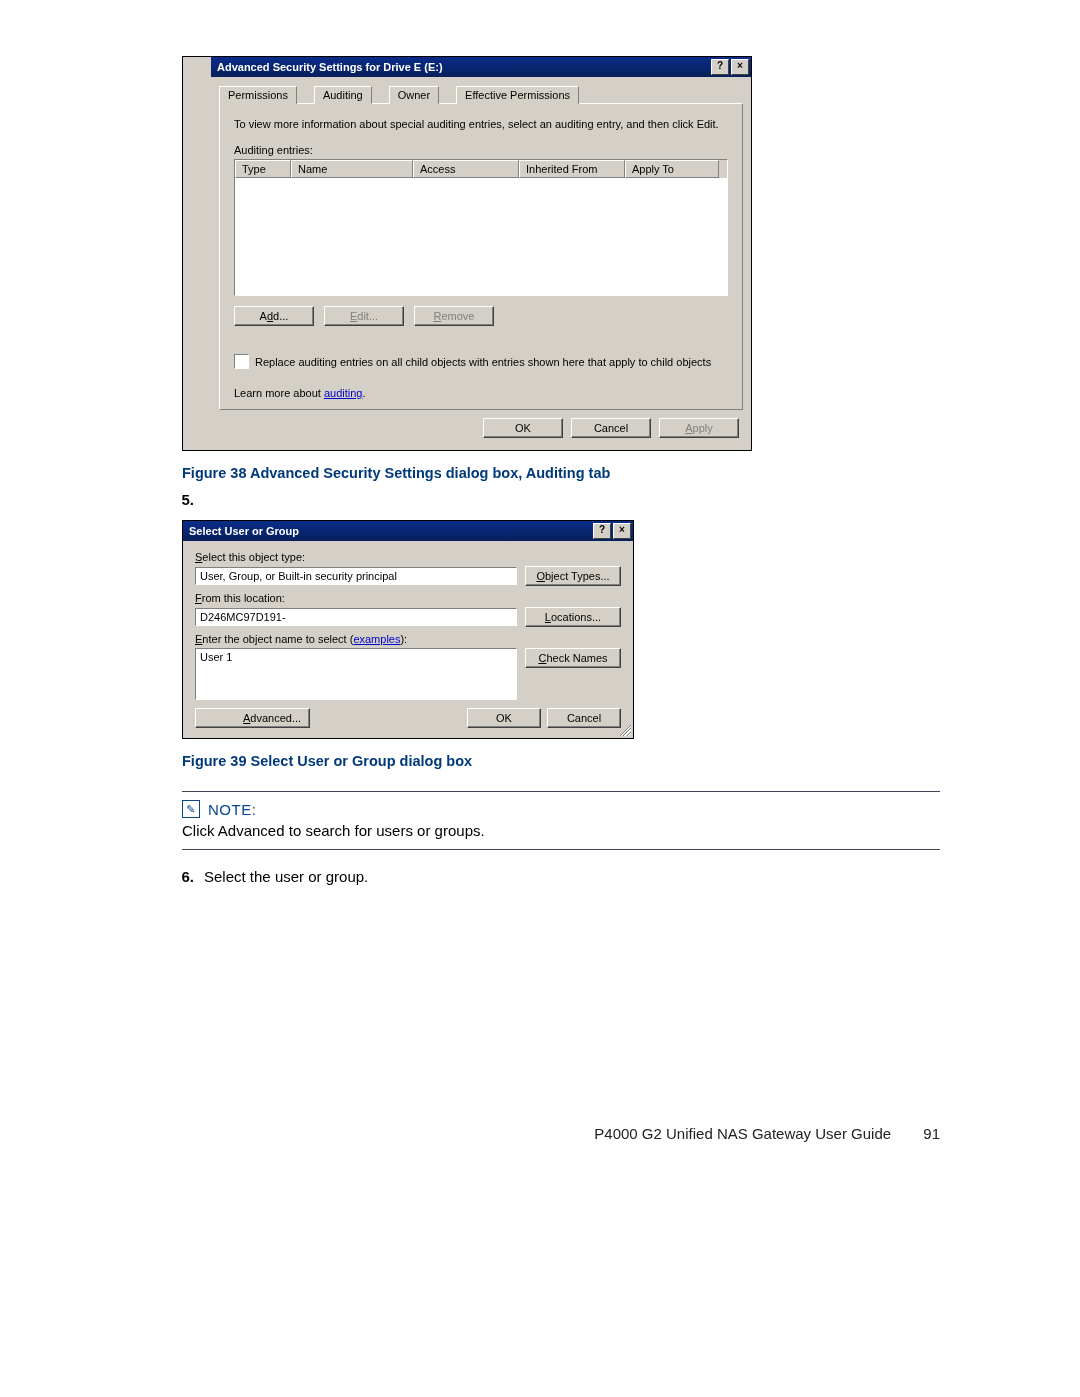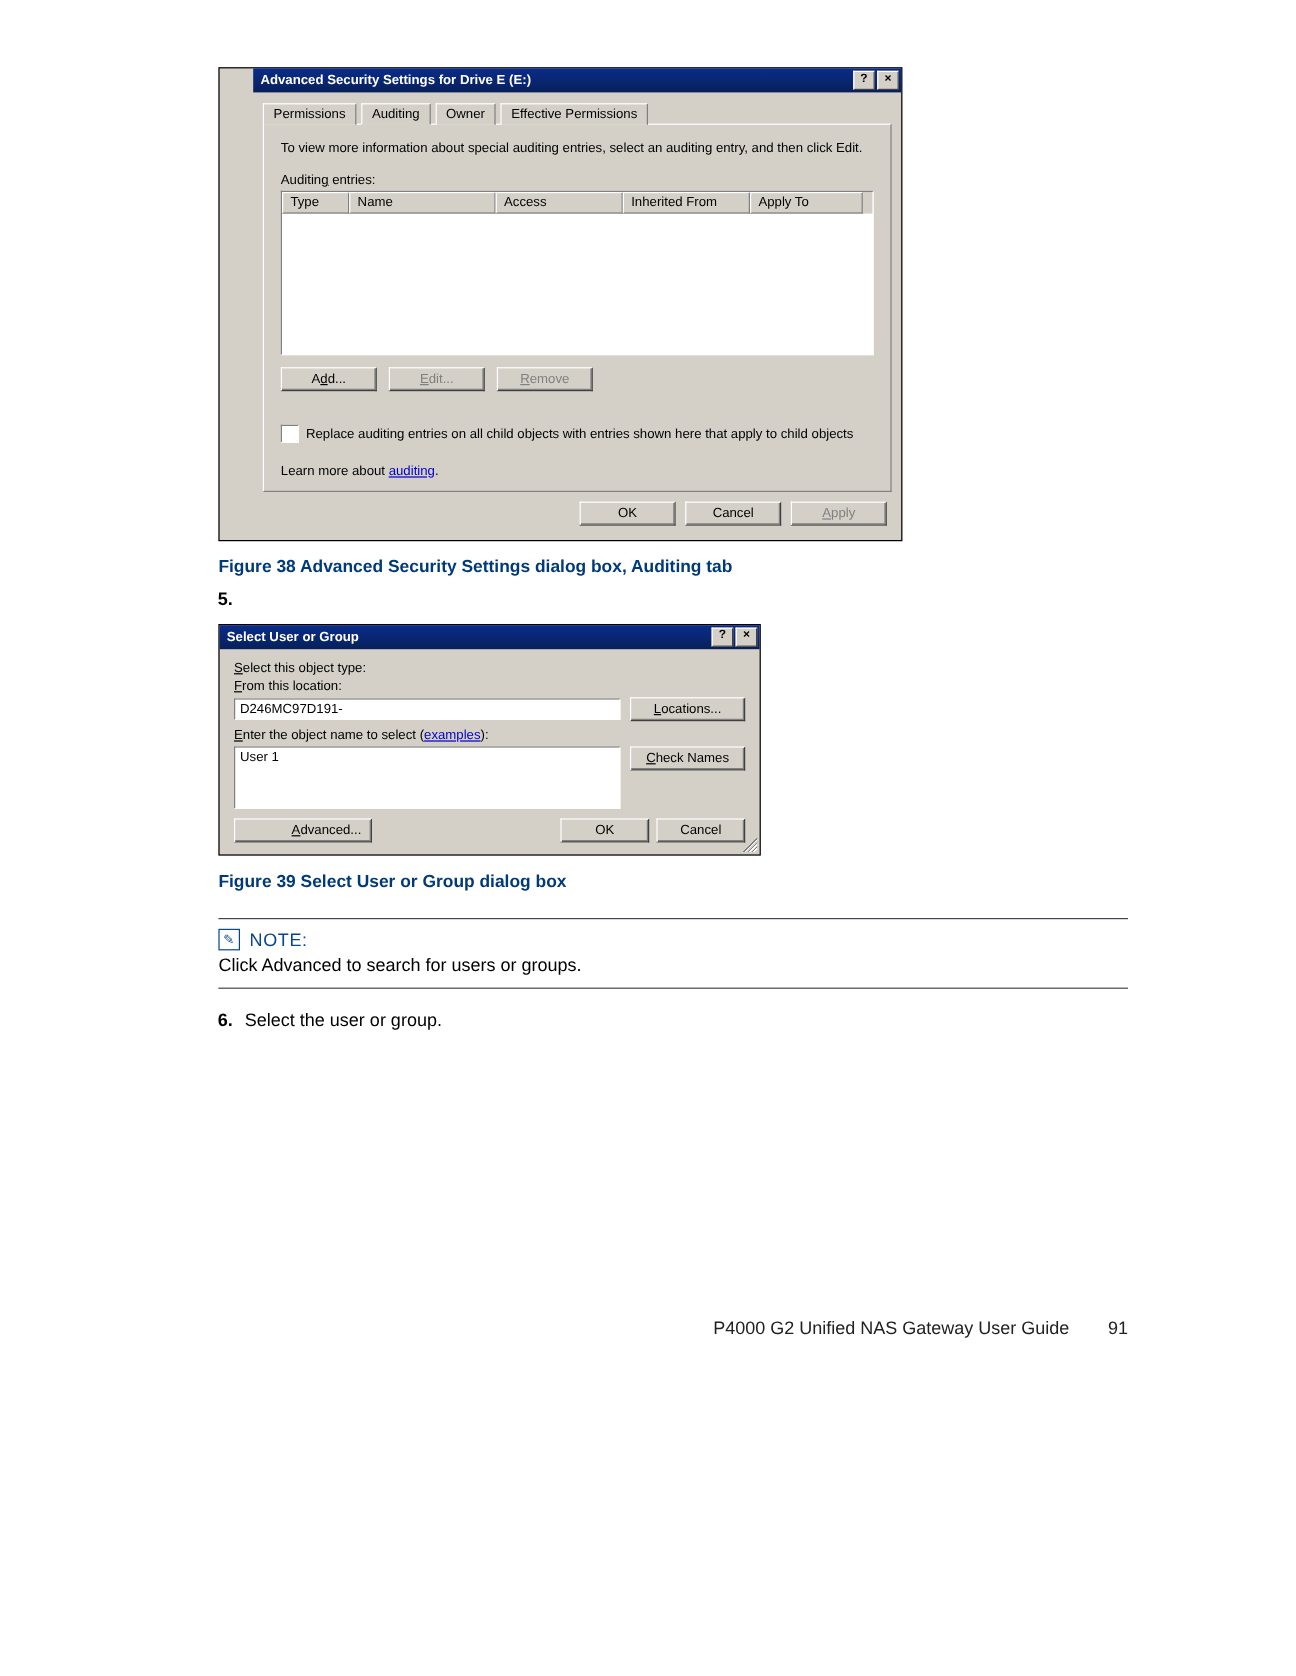--- a/index.html
+++ b/index.html
@@ -54,21 +54,21 @@
   }
   .tab {
     background: #d4d0c8;
     border: 1px solid #fff;
     border-right-color: #808080;
     border-bottom: none;
     padding: 2px 8px;
     font-size: 11px;
     position: relative;
     top: 1px;
-    margin-right: 4px;
+    margin-right: 17px;
   }
   .tab.active {
     border-bottom: 1px solid #d4d0c8;
     z-index: 2;
     background: #d4d0c8;
   }
   .tab-panel {
     margin: 0 8px 8px 8px;
     border: 1px solid #fff;
     border-right-color: #808080;
@@ -282,20 +282,24 @@
   <div class="win-dialog d2">
     <div class="titlebar">
       <span>Select User or Group</span>
       <div class="tb-btns">
         <div class="tb-btn">?</div>
         <div class="tb-btn">×</div>
       </div>
     </div>
     <div class="body">
       <div class="fld-label"><u class="accel">S</u>elect this object type:</div>
+      <div class="row">
+        <div class="win-input grow">User, Group, or Built-in security principal</div>
+        <button class="win-btn"><u class="accel">O</u>bject Types...</button>
+      </div>
 
       <div class="fld-label"><u class="accel">F</u>rom this location:</div>
       <div class="row">
         <div class="win-input grow">D246MC97D191-</div>
         <button class="win-btn"><u class="accel">L</u>ocations...</button>
       </div>
 
       <div class="fld-label">
         <u class="accel">E</u>nter the object name to select (<a href="#" class="examples-link">examples</a>):
       </div>

